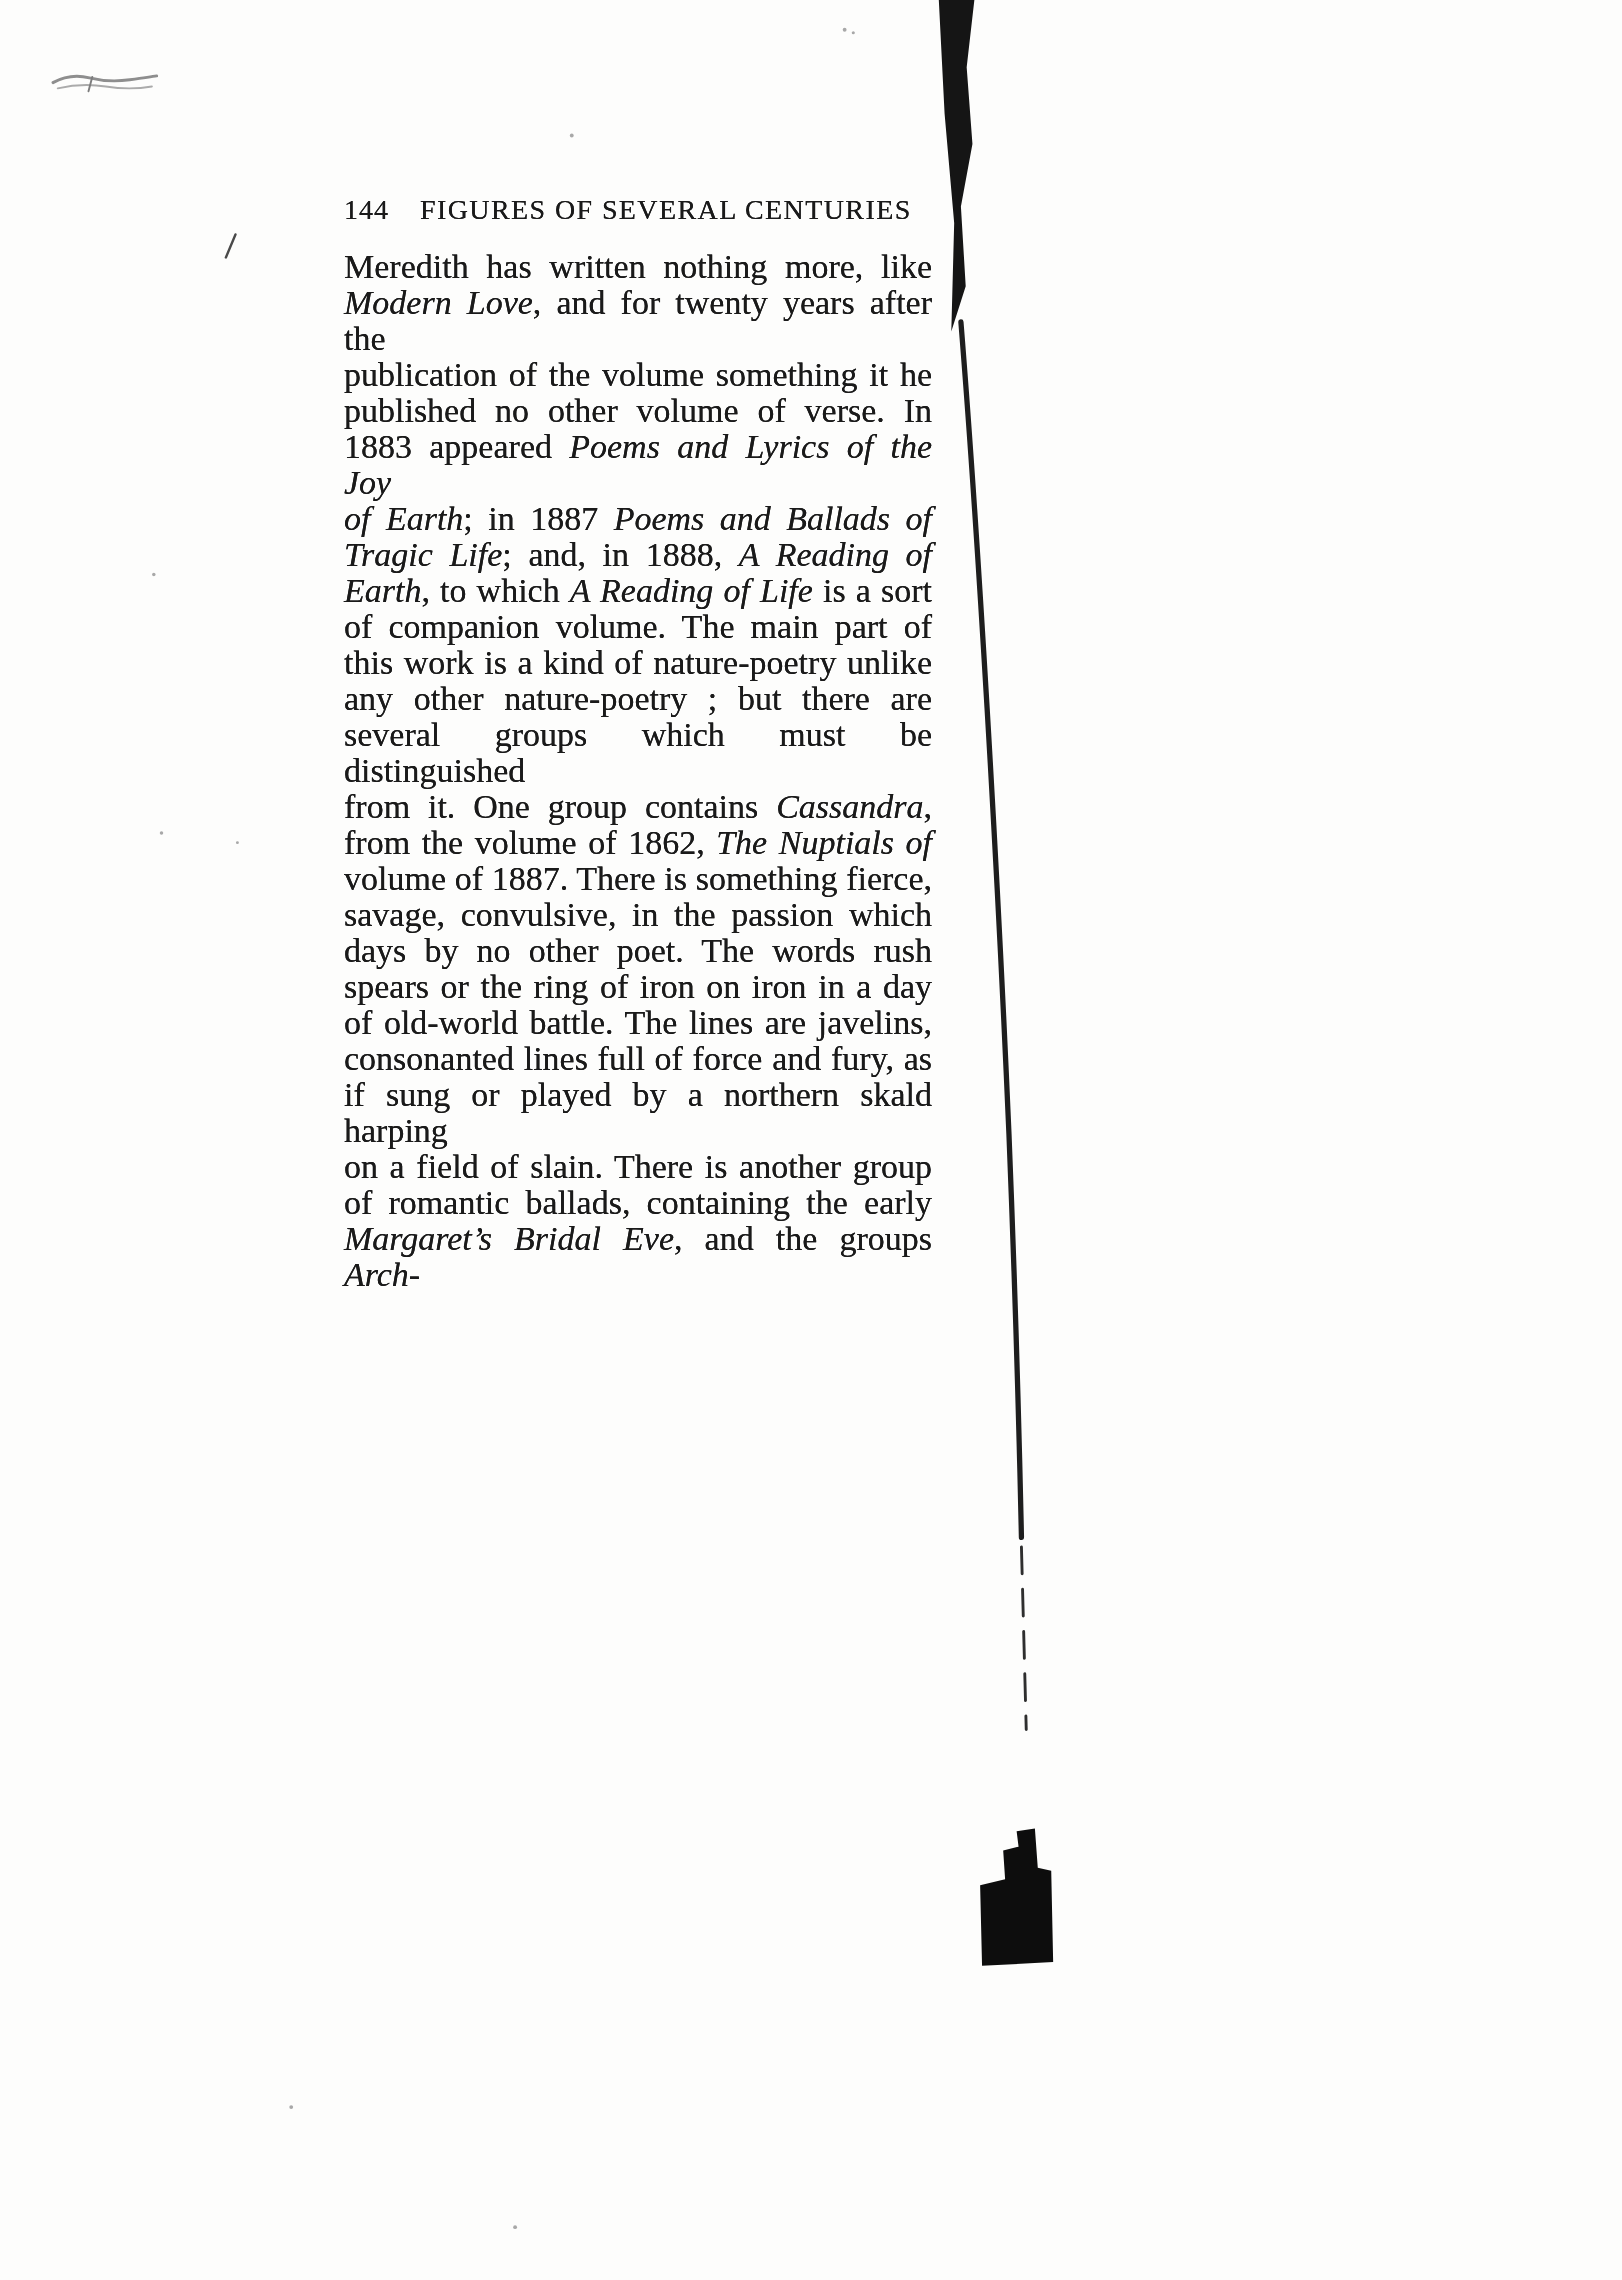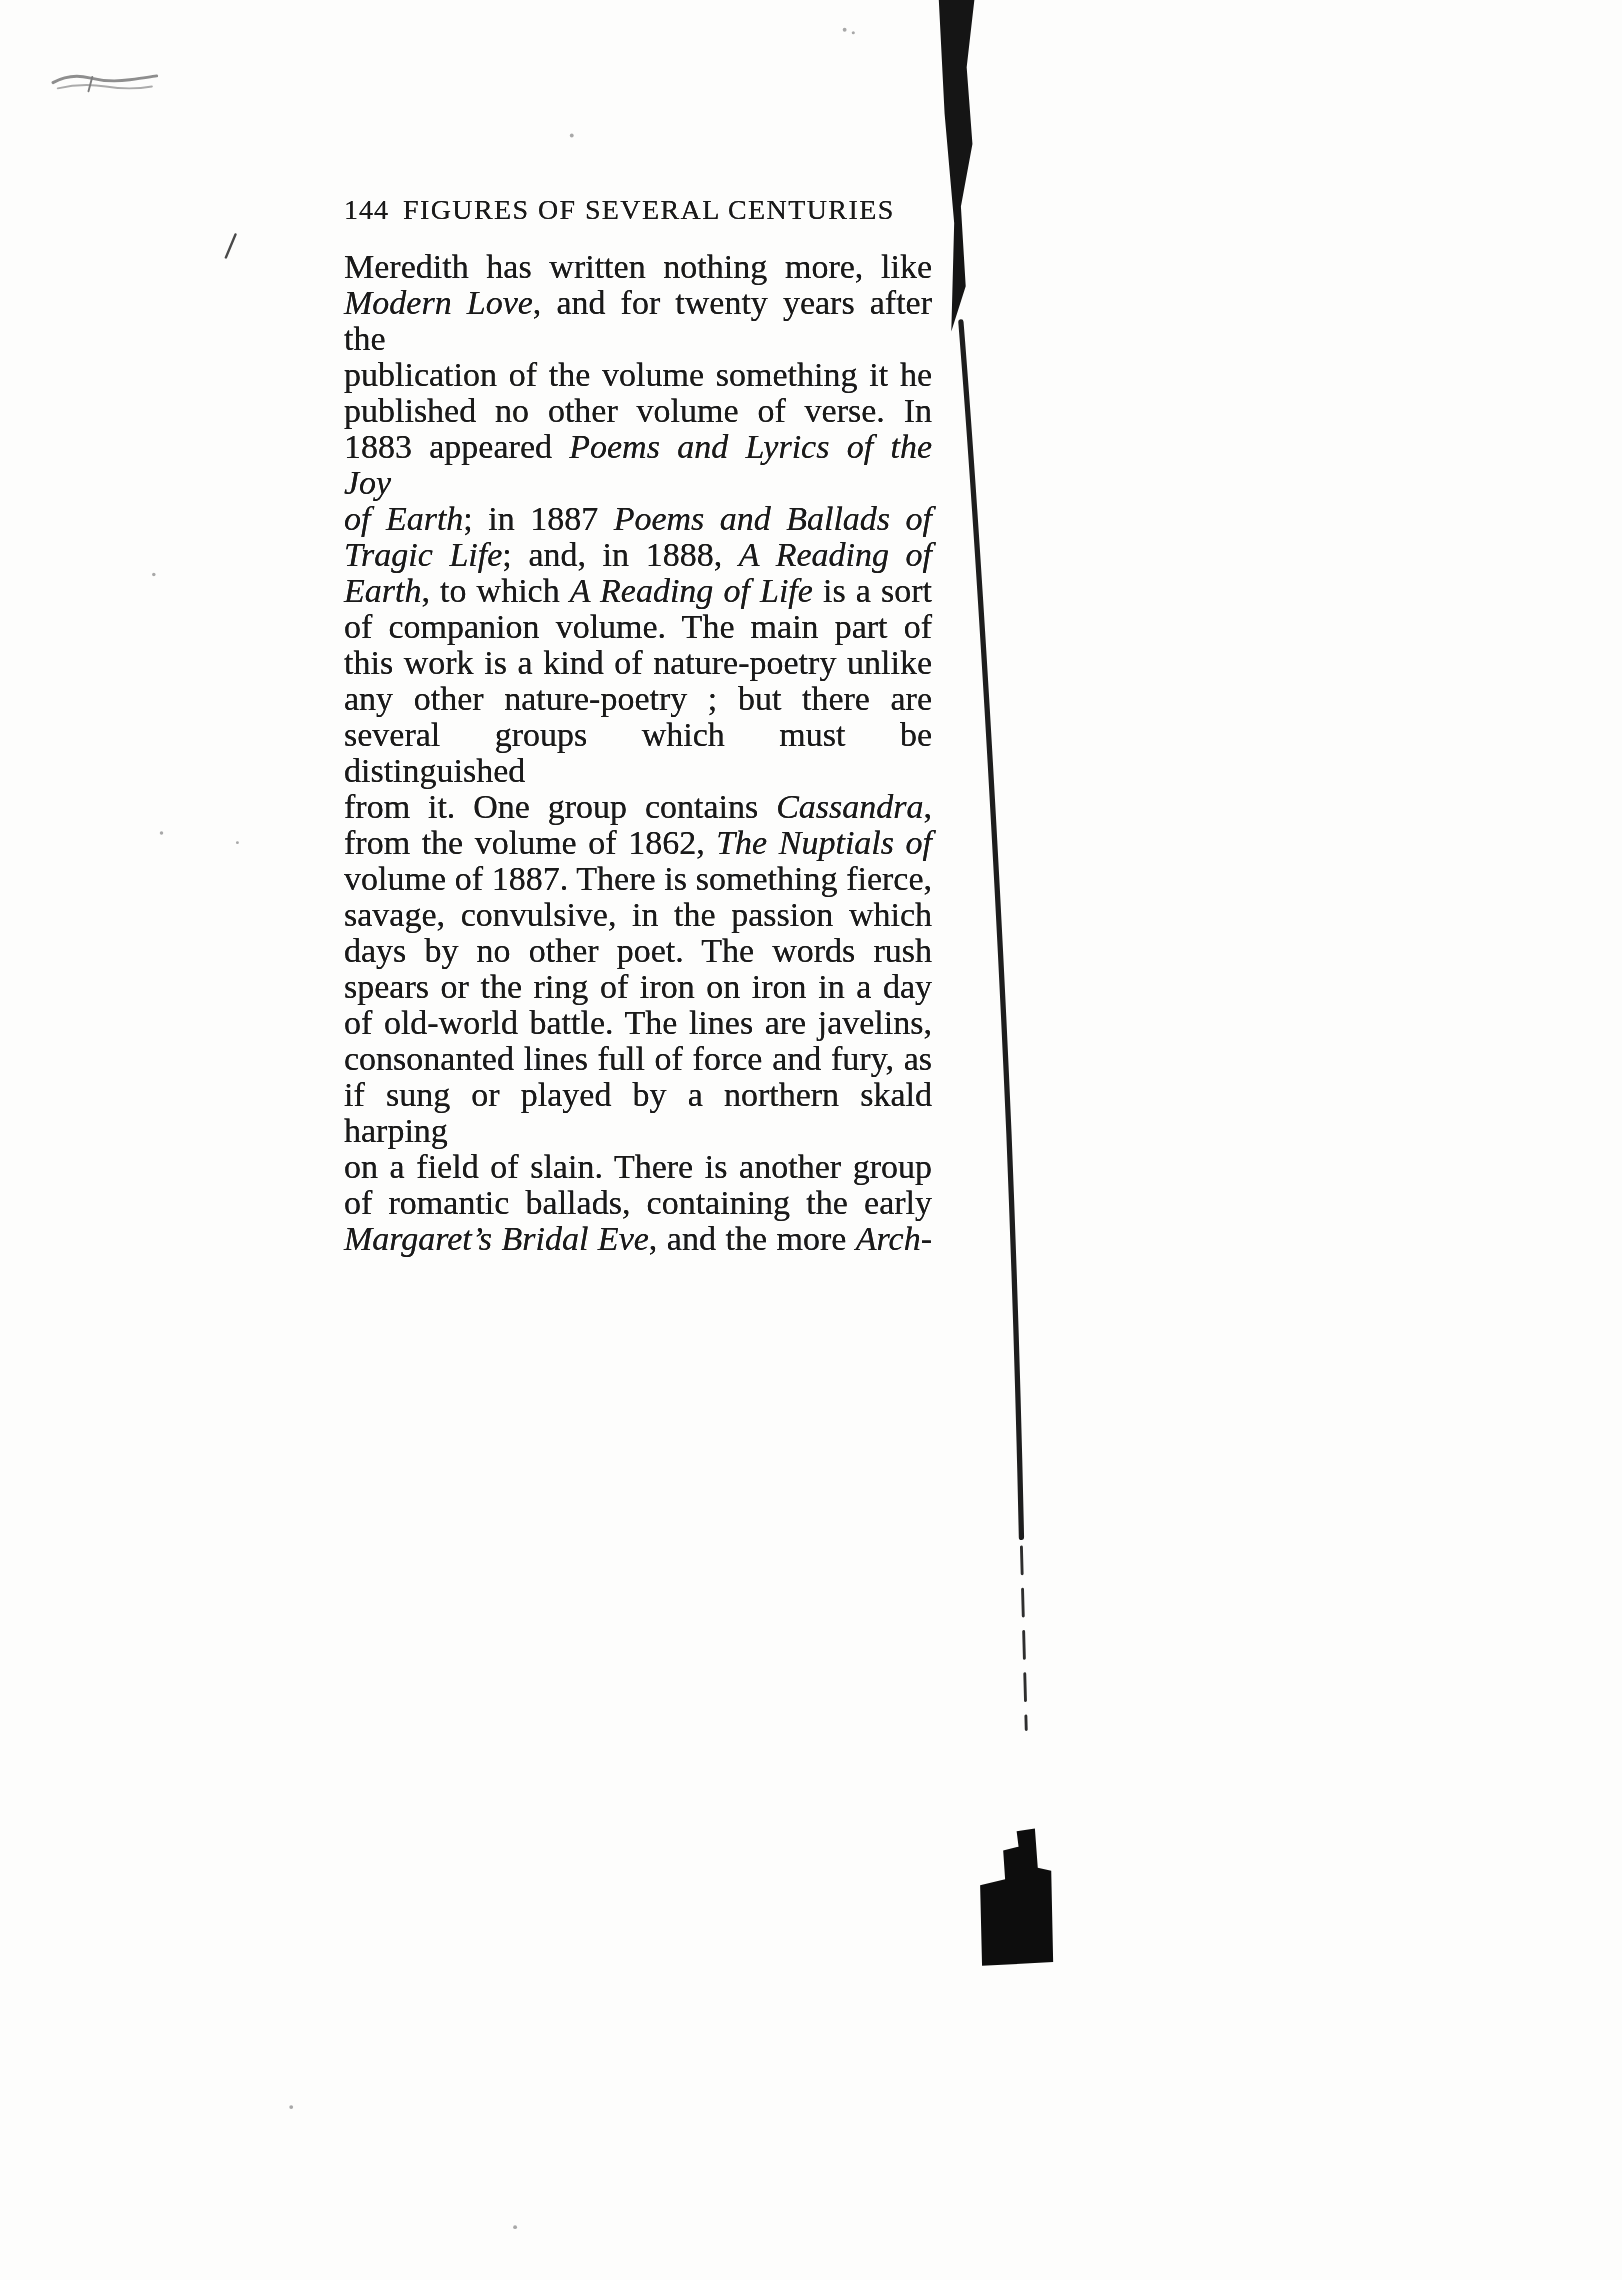--- a/index.html
+++ b/index.html
@@ -22,21 +22,21 @@
   .header {
     display: flex;
     align-items: baseline;
     font-size: 28px;
     letter-spacing: 1.4px;
     white-space: nowrap;
     margin-bottom: 23px;
     text-shadow: 0 0 0.4px currentColor;
   }
   .header .num {
-    margin-right: 14px;
+    margin-right: 31px;
     letter-spacing: 1px;
   }
   .body .line {
     font-size: 34px;
     line-height: 36px;
     text-align: justify;
     text-align-last: justify;
     text-shadow: 0 0 0.4px currentColor;
   }
   .seg { white-space: pre-wrap; }
@@ -75,21 +75,21 @@
         <div class="line"><span class="seg">from the volume of 1862, </span><span class="seg it">The Nuptials of</span></div>
         <div class="line"><span class="seg">volume of 1887. There is something fierce,</span></div>
         <div class="line"><span class="seg">savage, convulsive, in the passion which</span></div>
         <div class="line"><span class="seg">days by no other poet. The words rush</span></div>
         <div class="line"><span class="seg">spears or the ring of iron on iron in a day</span></div>
         <div class="line"><span class="seg">of old-world battle. The lines are javelins,</span></div>
         <div class="line"><span class="seg">consonanted lines full of force and fury, as</span></div>
         <div class="line"><span class="seg">if sung or played by a northern skald harping</span></div>
         <div class="line"><span class="seg">on a field of slain. There is another group</span></div>
         <div class="line"><span class="seg">of romantic ballads, containing the early</span></div>
-        <div class="line"><span class="seg it">Margaret’s Bridal Eve</span><span class="seg">, and the more </span><span class="seg it">Arch-</span></div>
+        <div class="line"><span class="seg it">Margaret’s Bridal Eve</span><span class="seg">, and the groups </span><span class="seg it">Arch-</span></div>
       </div>
   </div>
 
   <svg class="artifacts" viewBox="0 0 1689 2374" xmlns="http://www.w3.org/2000/svg">
 
     <path d="M977,0 L1014,0 L1006,70 L1012,150 L1000,215 L1005,298 L990,345 L993,232 L983,118 Z" fill="#151515"></path>
 
     <path d="M1000,335 C1018,560 1038,900 1050,1180 C1056,1330 1060,1460 1063,1600" stroke="#1e1e1e" stroke-width="5.5" fill="none" stroke-linecap="round"></path>
     <path d="M1063,1610 L1068,1800" stroke="#2e2e2e" stroke-width="3" fill="none" stroke-dasharray="28 16" stroke-linecap="round"></path>
 

